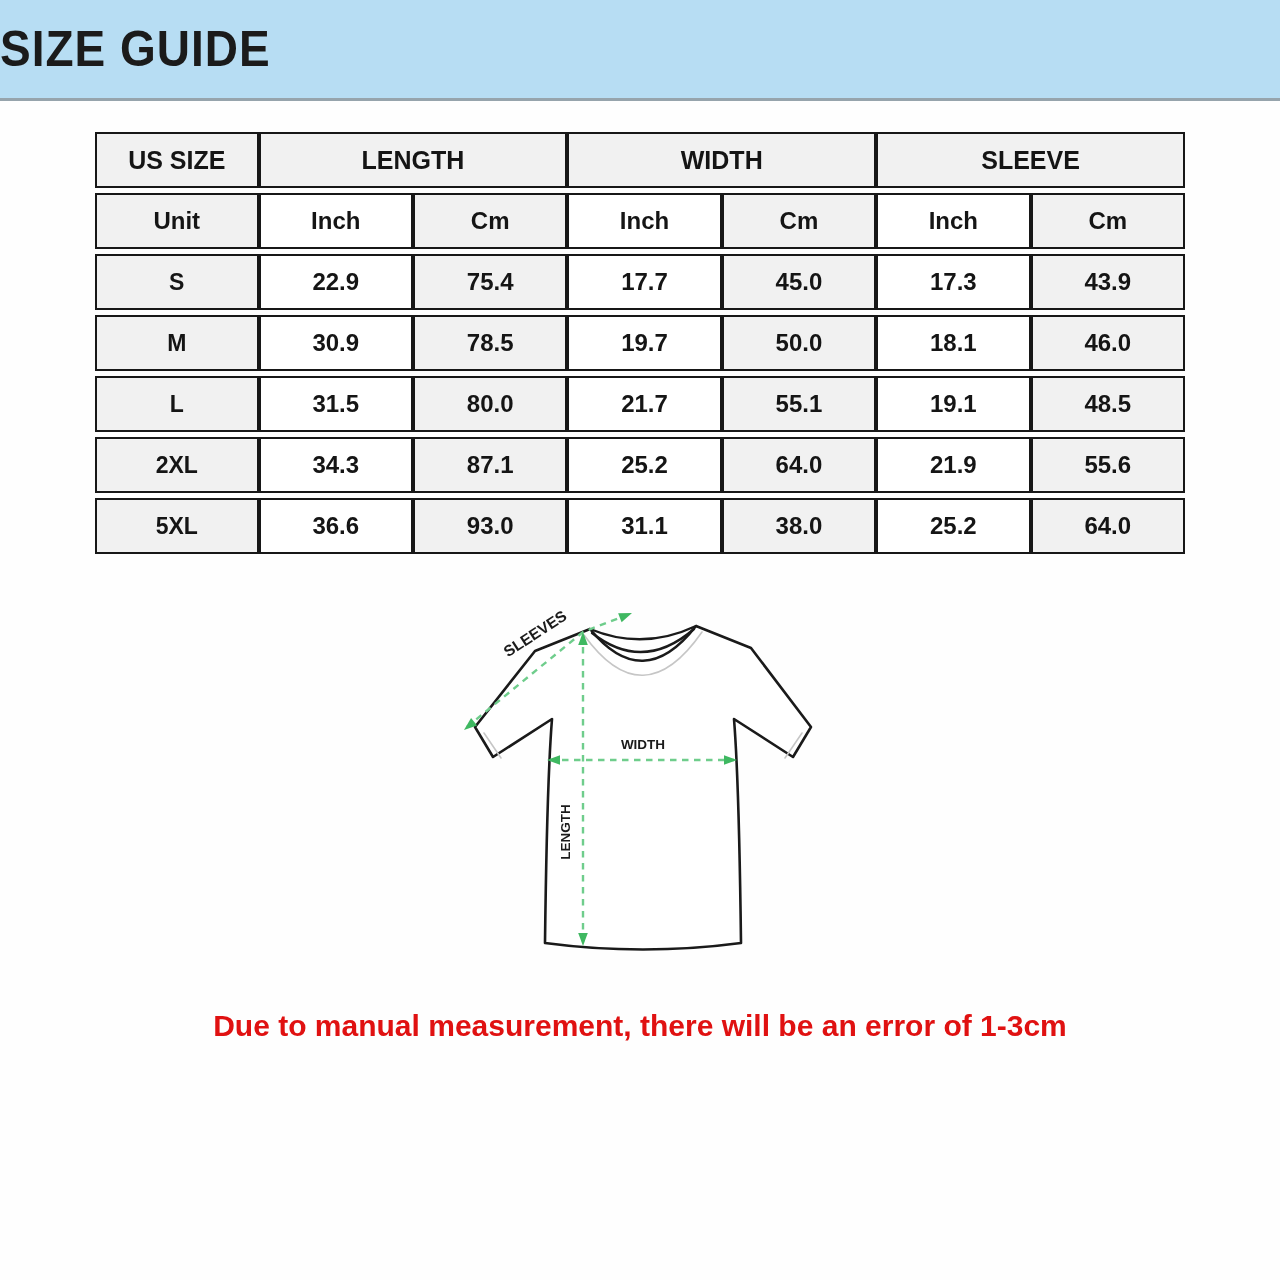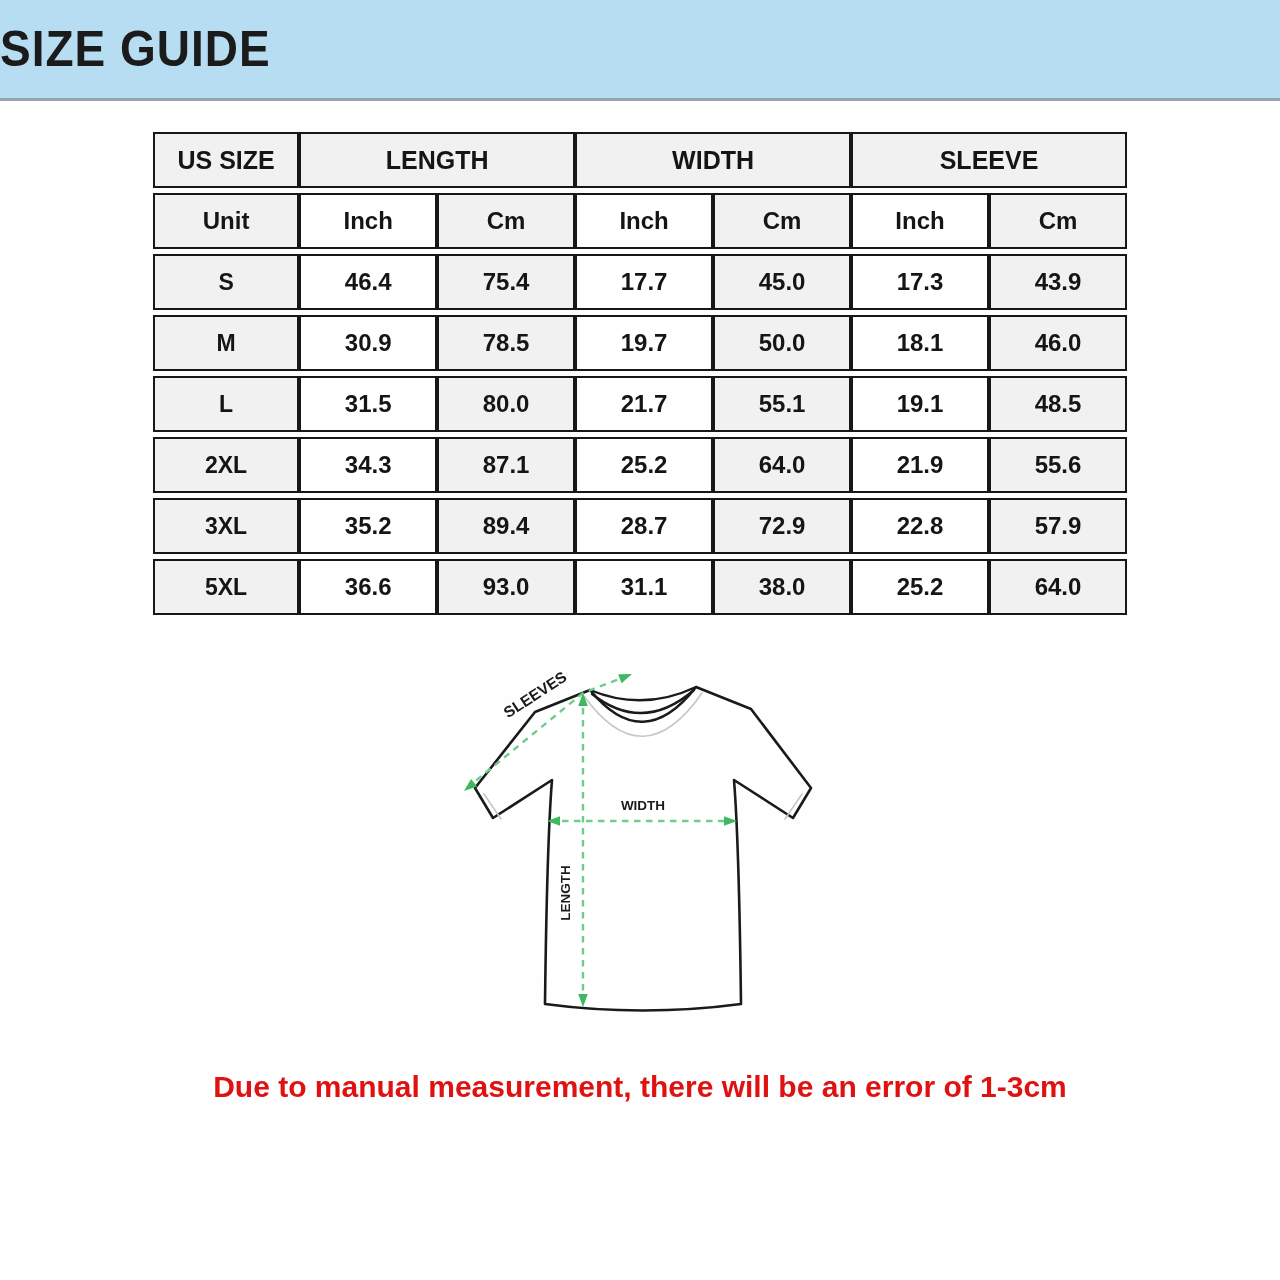--- a/index.html
+++ b/index.html
@@ -34,21 +34,21 @@
     color:#1b1b1b;
     transform:scaleY(1.08);
   }
   
   .table-wrap{
     display:flex;justify-content:center;
     margin-top:26px;
   }
   table.size-table{
     table-layout:fixed;
-    width:974px;
+    width:1090px;
     border-collapse:separate;
     border-spacing:0 5px;
   }
   table.size-table th,
   table.size-table td{
     border:2.5px solid var(--table-border);
     height:56px;
     text-align:center;vertical-align:middle;
     font-weight:700;
     font-size:24px;
@@ -112,21 +112,21 @@
         <th>Cm</th>
         <th>Inch</th>
         <th>Cm</th>
         <th>Inch</th>
         <th>Cm</th>
       </tr>
     </thead>
     <tbody>
       <tr>
         <th class="size-col">S</th>
-        <td>46.4</td>
+        <td>22.9</td>
         <td>75.4</td>
         <td>17.7</td>
         <td>45.0</td>
         <td>17.3</td>
         <td>43.9</td>
       </tr>
       <tr>
         <th class="size-col">M</th>
         <td>30.9</td>
         <td>78.5</td>
@@ -145,29 +145,20 @@
         <td>48.5</td>
       </tr>
       <tr>
         <th class="size-col">2XL</th>
         <td>34.3</td>
         <td>87.1</td>
         <td>25.2</td>
         <td>64.0</td>
         <td>21.9</td>
         <td>55.6</td>
-      </tr>
-      <tr>
-        <th class="size-col">3XL</th>
-        <td>35.2</td>
-        <td>89.4</td>
-        <td>28.7</td>
-        <td>72.9</td>
-        <td>22.8</td>
-        <td>57.9</td>
       </tr>
       <tr>
         <th class="size-col">5XL</th>
         <td>36.6</td>
         <td>93.0</td>
         <td>31.1</td>
         <td>38.0</td>
         <td>25.2</td>
         <td>64.0</td>
       </tr>

